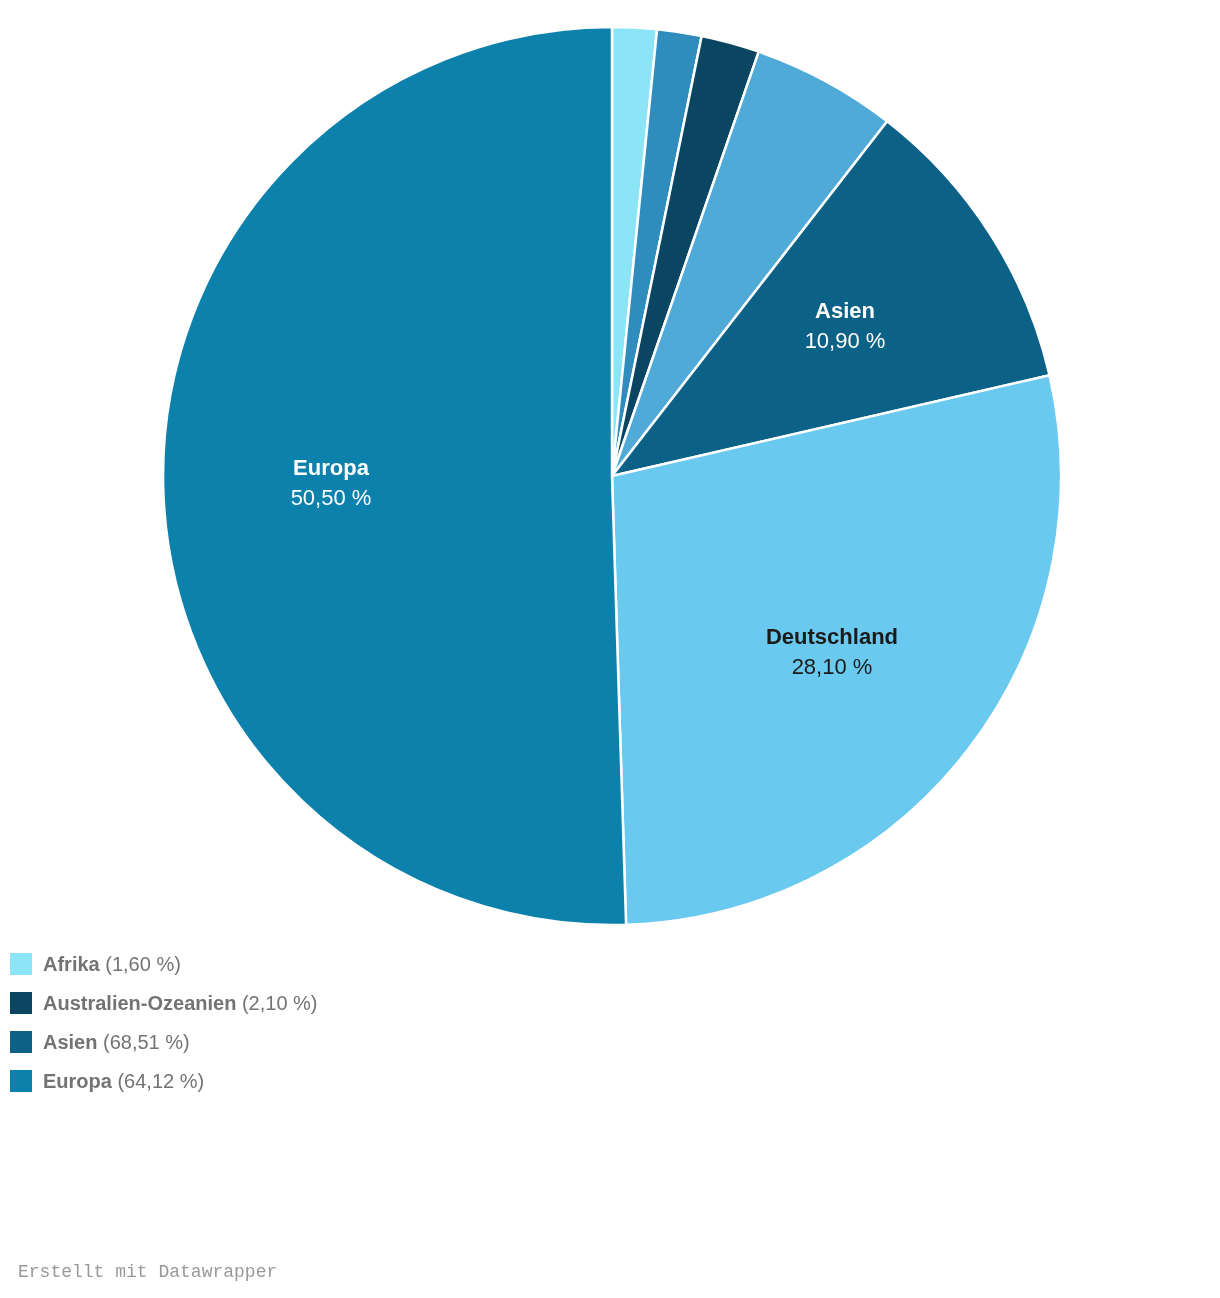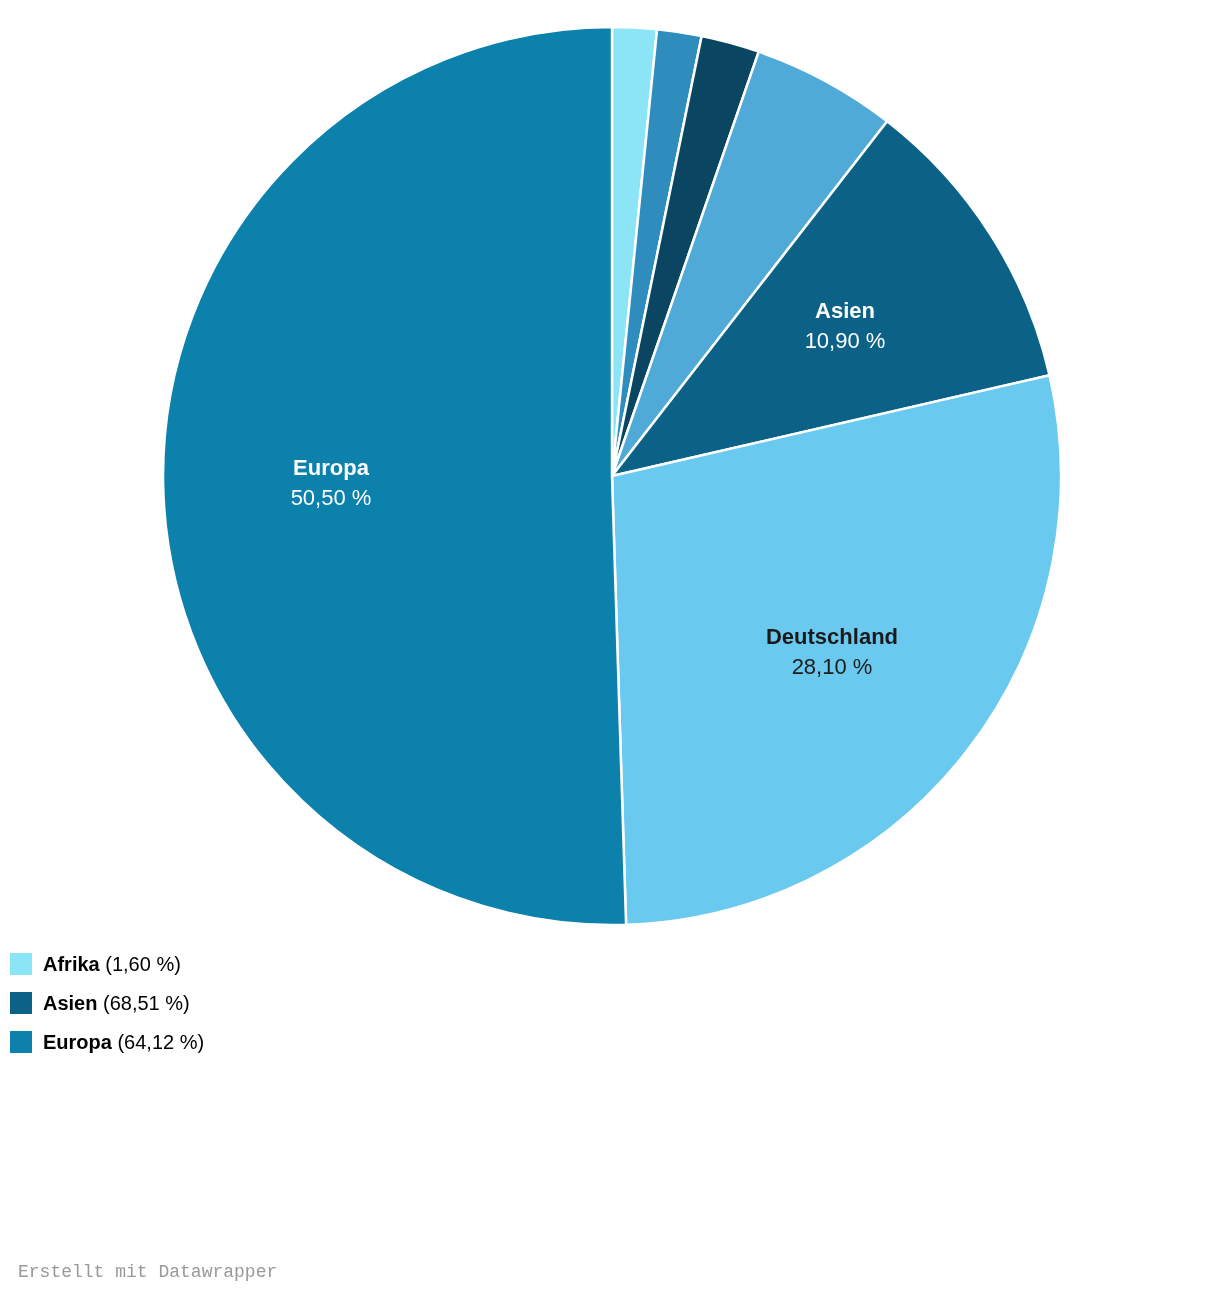--- a/index.html
+++ b/index.html
@@ -66,21 +66,21 @@
   .legend-swatch {
     width: 22px;
     height: 22px;
     flex: 0 0 22px;
     margin-right: 11px;
   }
   .legend-text {
     font-size: 20px;
     line-height: 22px;
     white-space: nowrap;
-    color: #000000;
+    color: #737373;
   }
   .legend-text .lbl {
     font-weight: bold;
   }
   .legend-text .val {
     font-weight: normal;
   }
 
   
   .footer {
@@ -115,20 +115,24 @@
         </g>
     </svg>
   </div>
 
   <div class="legend" id="legend">
       <div class="legend-item">
         <span class="legend-swatch" style="background: rgb(140, 228, 247);"></span>
         <span class="legend-text"><span class="lbl">Afrika</span><span class="val"> (1,60 %)</span></span>
       </div>
       <div class="legend-item">
+        <span class="legend-swatch" style="background: rgb(10, 70, 97);"></span>
+        <span class="legend-text"><span class="lbl">Australien-Ozeanien</span><span class="val"> (2,10 %)</span></span>
+      </div>
+      <div class="legend-item">
         <span class="legend-swatch" style="background: rgb(11, 97, 134);"></span>
         <span class="legend-text"><span class="lbl">Asien</span><span class="val"> (68,51 %)</span></span>
       </div>
       <div class="legend-item">
         <span class="legend-swatch" style="background: rgb(12, 129, 171);"></span>
         <span class="legend-text"><span class="lbl">Europa</span><span class="val"> (64,12 %)</span></span>
       </div>
     </div>
 
   <div class="footer">Erstellt mit Datawrapper</div>

